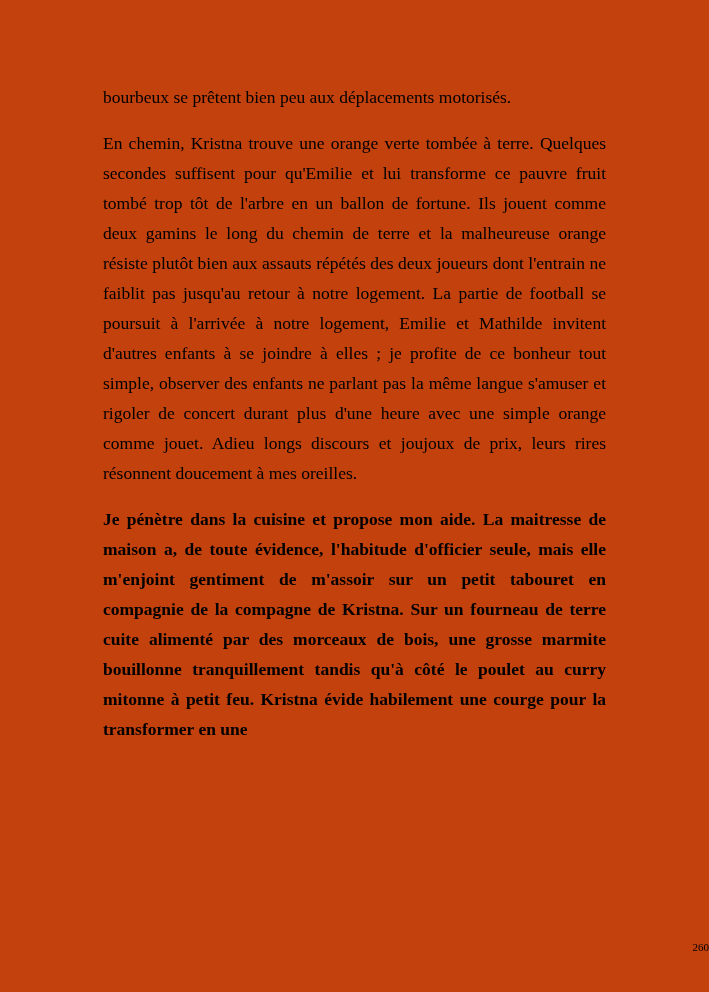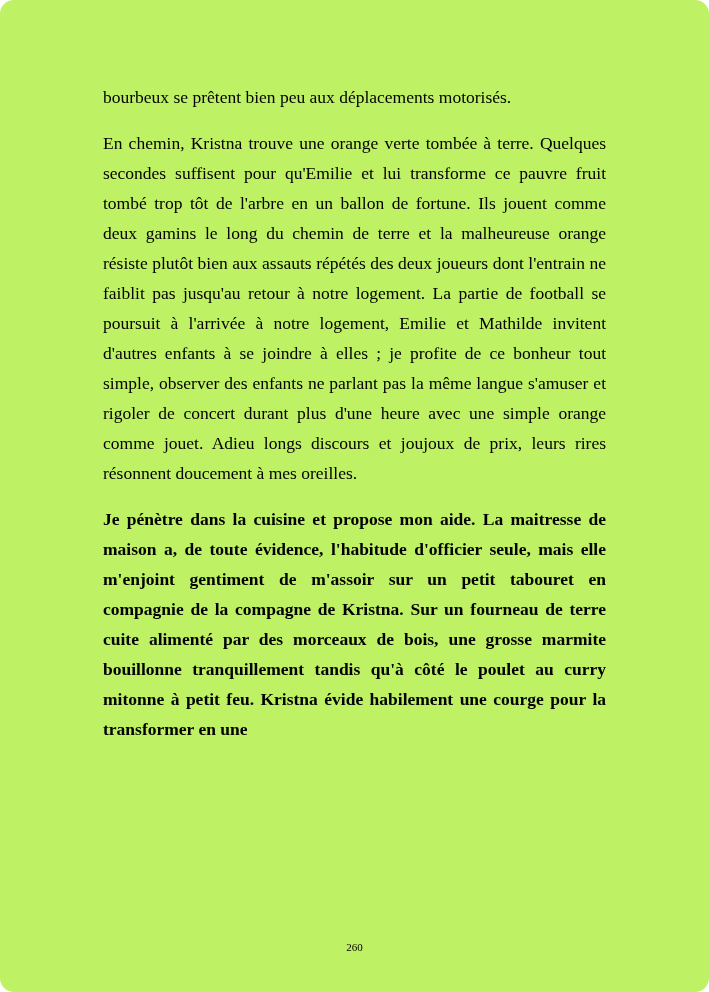--- a/index.html
+++ b/index.html
@@ -4,25 +4,24 @@
 <style>
   html, body {
     margin: 0;
     padding: 0;
     background: #ffffff;
   }
   .page {
     position: relative;
     width: 709px;
     height: 992px;
-    background: #bef264;
+    background: #c2410c;
     font-family: "Liberation Serif", serif;
     color: #000000;
     box-sizing: border-box;
-    border-radius: 14px;
   }
   .content {
     position: absolute;
     left: 103px;
     top: 82px;
     width: 503px;
   }
   p.para {
     margin: 0 0 16px 0;
     font-size: 17.5px;
@@ -34,21 +33,21 @@
   }
   p.para:last-child {
     margin-bottom: 0;
     font-weight: bold;
   }
   .page-number {
     position: absolute;
     left: 0;
     right: 0;
     top: 941px;
-    text-align: center;
+    text-align: right;
     font-size: 11px;
     font-family: "Liberation Serif", serif;
     color: #000000;
   }
 </style>
 </head>
 <body>
 
 <div class="page">
   <div class="content">

